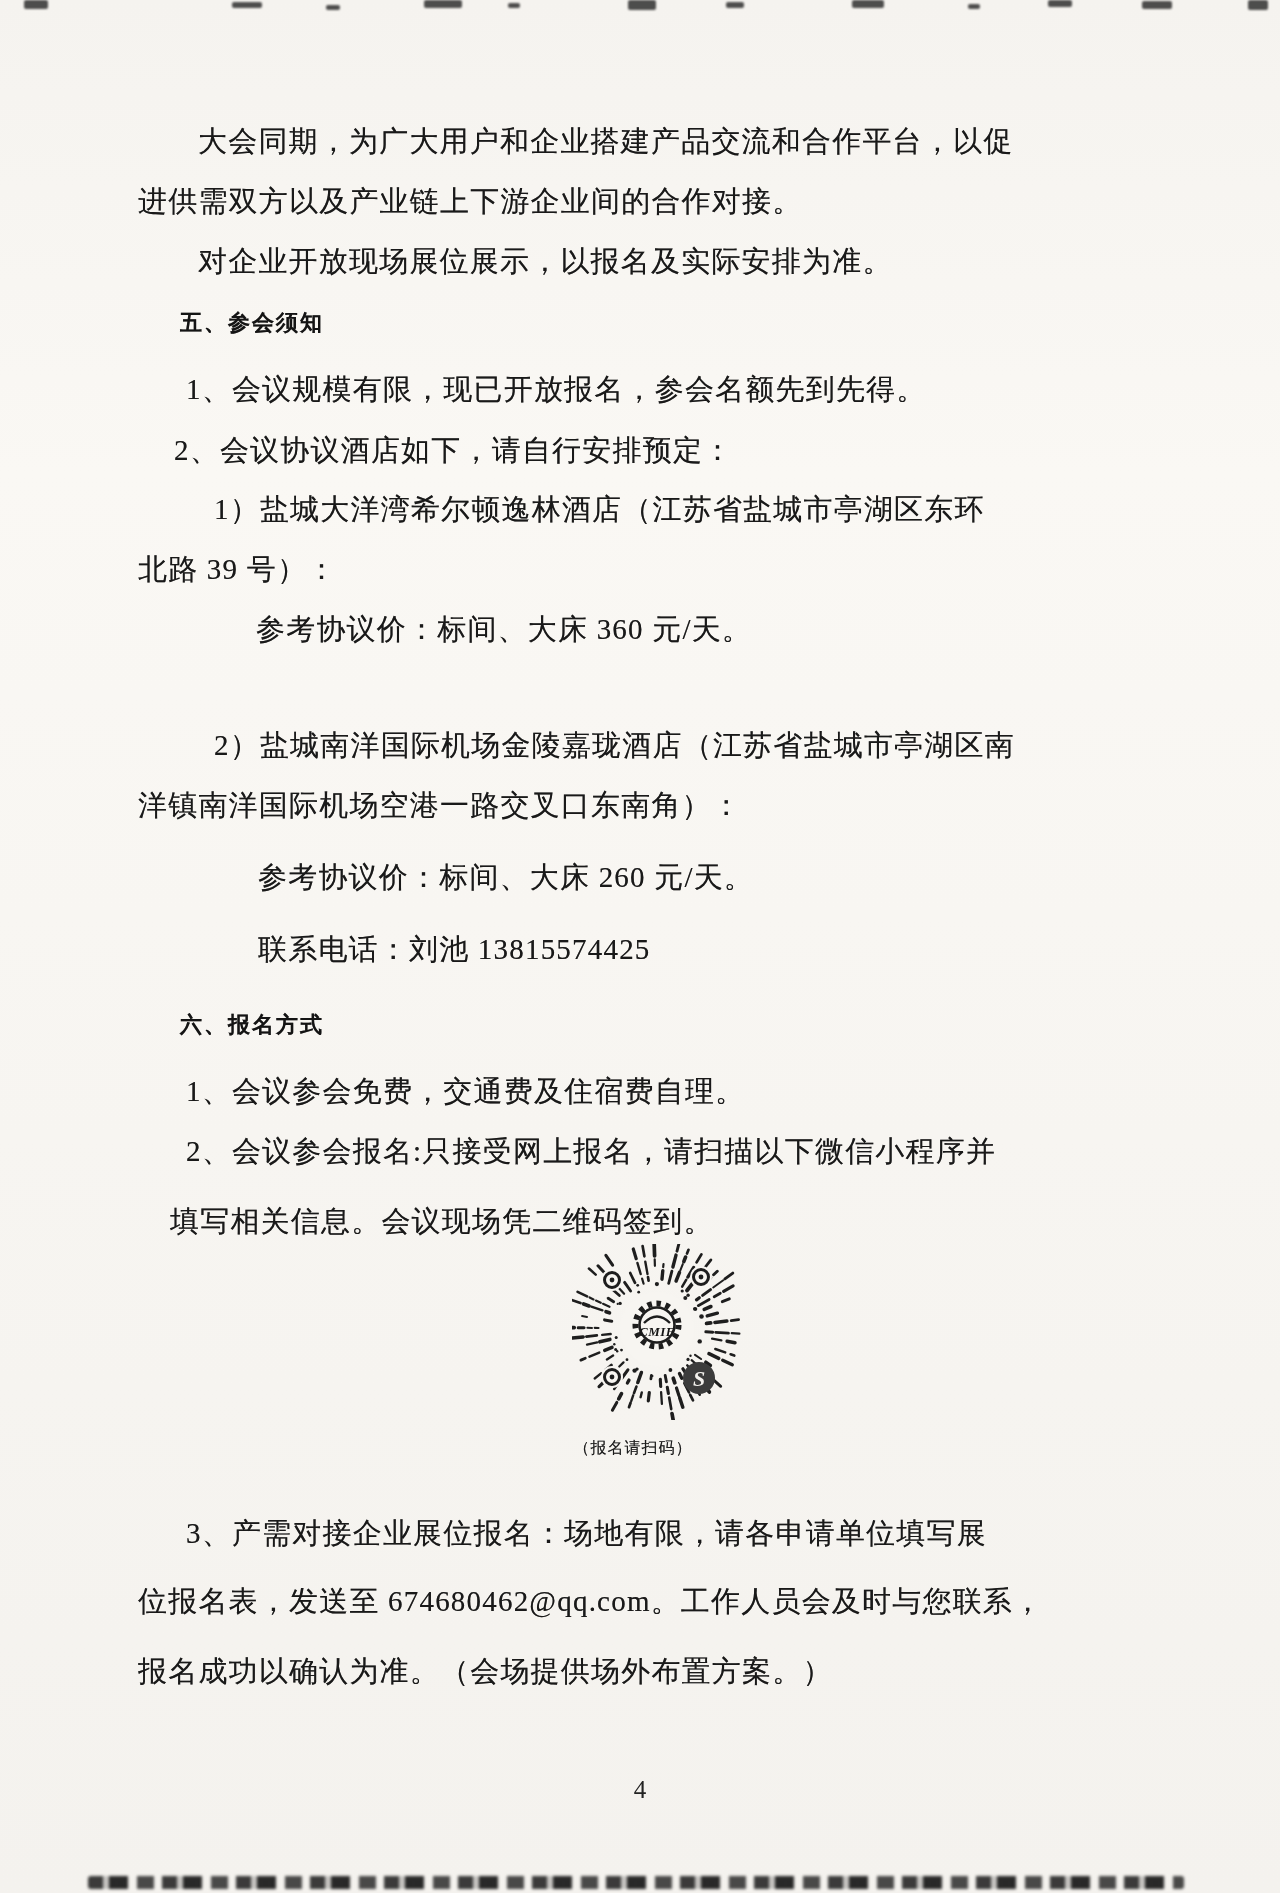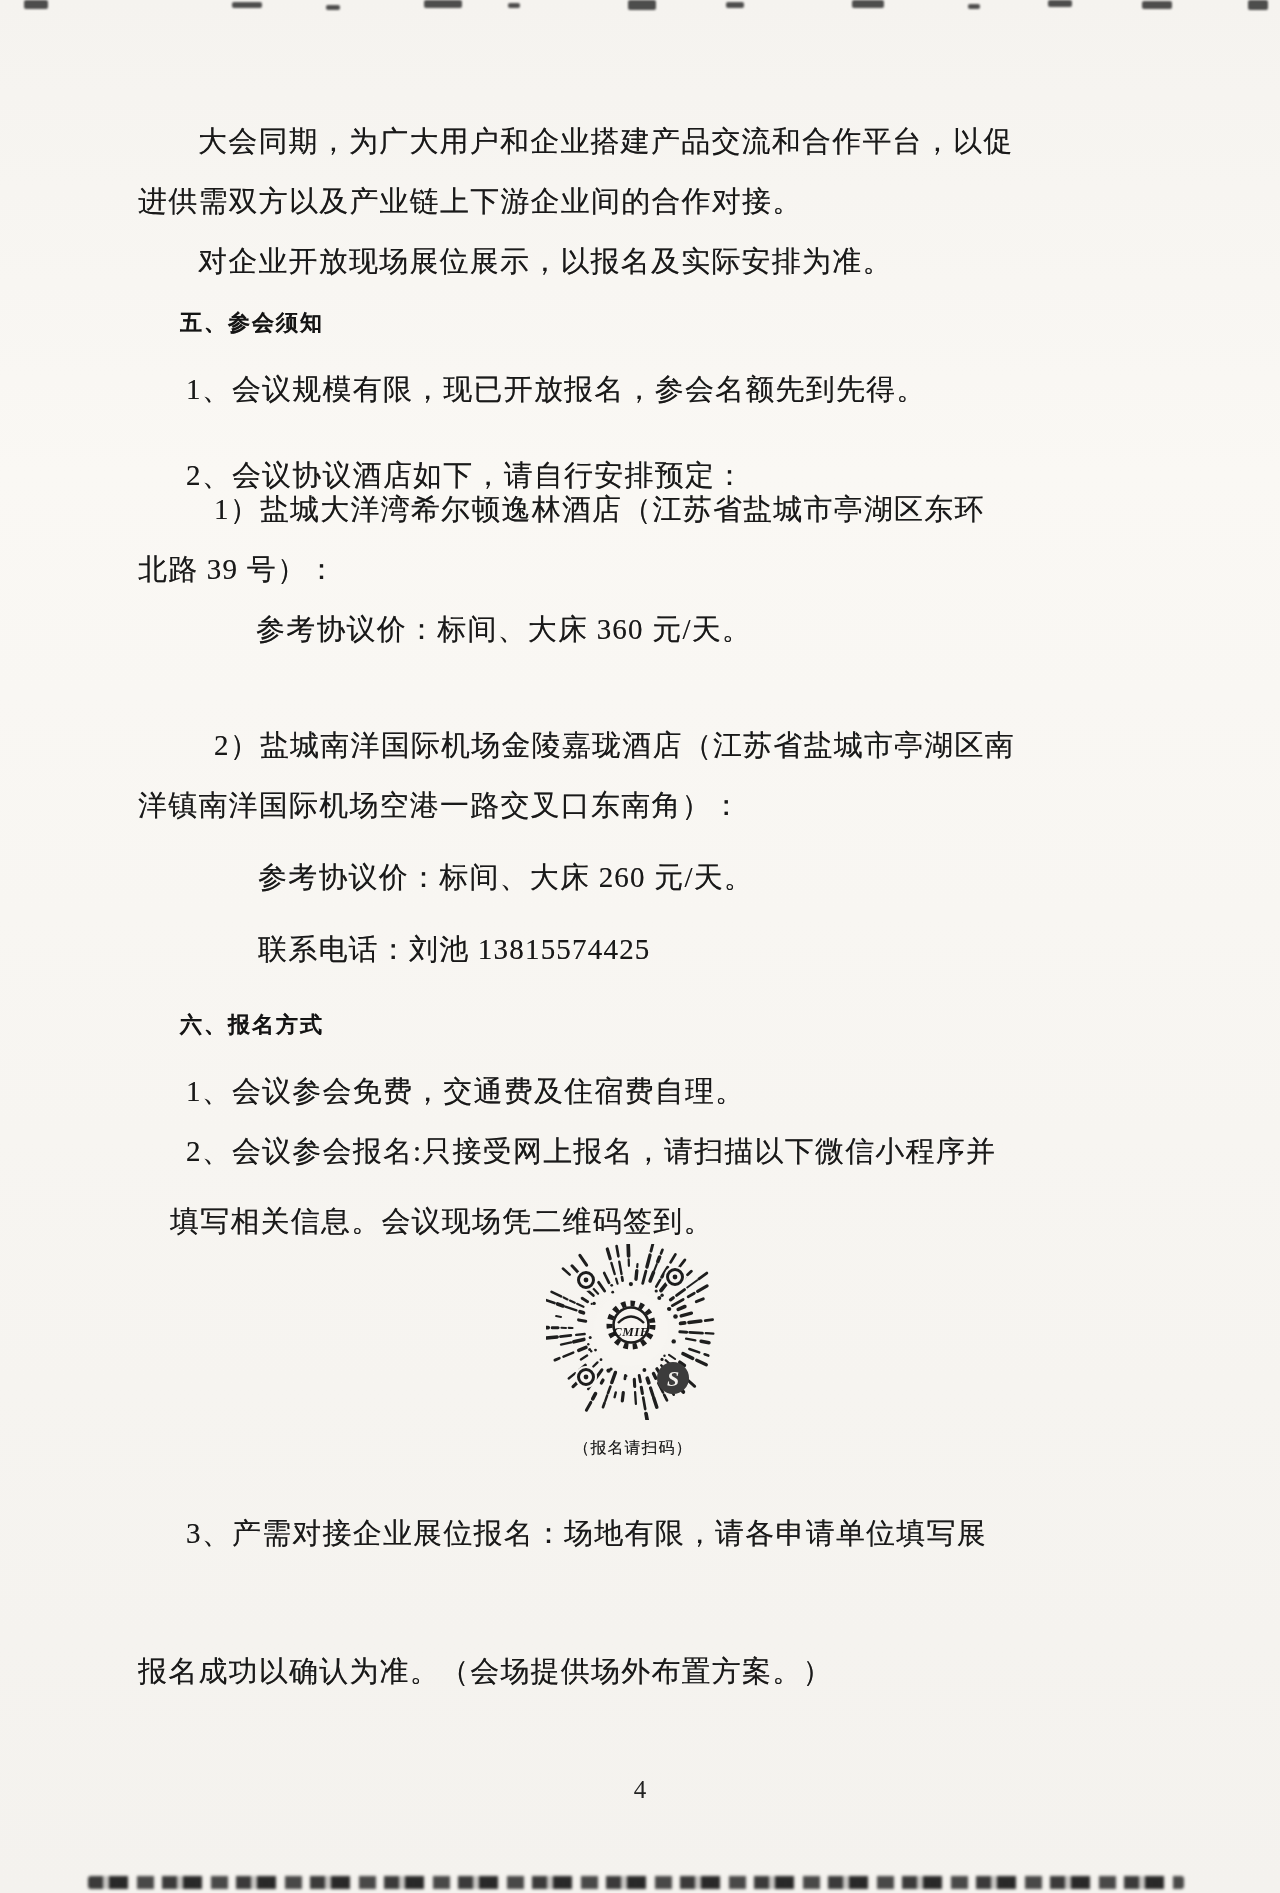--- a/index.html
+++ b/index.html
@@ -52,21 +52,21 @@
   .bottom-smear{
     position:absolute;
     left:88px;right:96px;top:1876px;height:13px;
     background:repeating-linear-gradient(90deg,
       rgba(25,25,25,.85) 0 15px, rgba(60,60,60,.25) 15px 21px,
       rgba(18,18,18,.9) 21px 40px, rgba(0,0,0,0) 40px 49px,
       rgba(30,30,30,.8) 49px 66px, rgba(0,0,0,0) 66px 74px);
     filter:blur(1.6px);
     border-radius:3px;
   }
-  .qr-wrap{position:absolute;left:546px;top:1244px;width:170px;height:176px;}
+  .qr-wrap{position:absolute;left:572px;top:1244px;width:170px;height:176px;}
 </style>
 </head>
 <body>
 
 <div class="page">
 
   <span class="artifact" style="left:24px;top:0;width:24px;height:9px;"></span>
   <span class="artifact" style="left:232px;top:2px;width:30px;height:6px;"></span>
   <span class="artifact" style="left:326px;top:5px;width:14px;height:5px;"></span>
   <span class="artifact" style="left:424px;top:0;width:38px;height:8px;"></span>
@@ -78,21 +78,21 @@
   <span class="artifact" style="left:1048px;top:0;width:24px;height:7px;"></span>
   <span class="artifact" style="left:1142px;top:1px;width:30px;height:8px;"></span>
   <span class="artifact" style="left:1248px;top:0;width:20px;height:10px;"></span>
 
   <div class="line" style="left:138px;top:182px;">进供需双方以及产业链上下游企业间的合作对接。</div>
   <div class="line" style="left:198px;top:122px;">大会同期，为广大用户和企业搭建产品交流和合作平台，以促</div>
   <div class="line" style="left:198px;top:242px;">对企业开放现场展位展示，以报名及实际安排为准。</div>
 
   <div class="line heading" style="left:180px;top:308px;">五、参会须知</div>
   <div class="line" style="left:186px;top:370px;">1、会议规模有限，现已开放报名，参会名额先到先得。</div>
-  <div class="line" style="left:186px;top:431px;margin-top:25px;">2、会议协议酒店如下，请自行安排预定：</div>
+  <div class="line" style="left:174px;top:431px;">2、会议协议酒店如下，请自行安排预定：</div>
 
   <div class="line" style="left:214px;top:490px;">1）盐城大洋湾希尔顿逸林酒店（江苏省盐城市亭湖区东环</div>
   <div class="line" style="left:138px;top:550px;">北路 39 号）：</div>
   <div class="line" style="left:256px;top:610px;">参考协议价：标间、大床 360 元/天。</div>
 
   <div class="line" style="left:214px;top:726px;">2）盐城南洋国际机场金陵嘉珑酒店（江苏省盐城市亭湖区南</div>
   <div class="line" style="left:138px;top:786px;">洋镇南洋国际机场空港一路交叉口东南角）：</div>
   <div class="line" style="left:258px;top:858px;">参考协议价：标间、大床 260 元/天。</div>
   <div class="line" style="left:258px;top:930px;">联系电话：刘池 13815574425</div>
 
@@ -269,18 +269,19 @@
       </g>
       <g>
         <circle cx="127" cy="134" r="16" fill="#3c3c3c"></circle>
         <text x="127" y="142" text-anchor="middle" font-size="22" font-weight="bold" font-style="italic" fill="#f2f0ec" font-family="Liberation Serif, DejaVu Serif, serif">S</text>
       </g>
     </svg>
   </div>
   <div class="caption" style="left:518px;top:1438px;width:230px;">（报名请扫码）</div>
 
   <div class="line" style="left:186px;top:1514px;">3、产需对接企业展位报名：场地有限，请各申请单位填写展</div>
+  <div class="line" style="left:138px;top:1582px;">位报名表，发送至 674680462@qq.com。工作人员会及时与您联系，</div>
   <div class="line" style="left:138px;top:1652px;">报名成功以确认为准。（会场提供场外布置方案。）</div>
 
   <div class="pagenum" style="top:1776px;">4</div>
 
   <div class="bottom-smear"></div>
 </div>
 
 </body></html>

